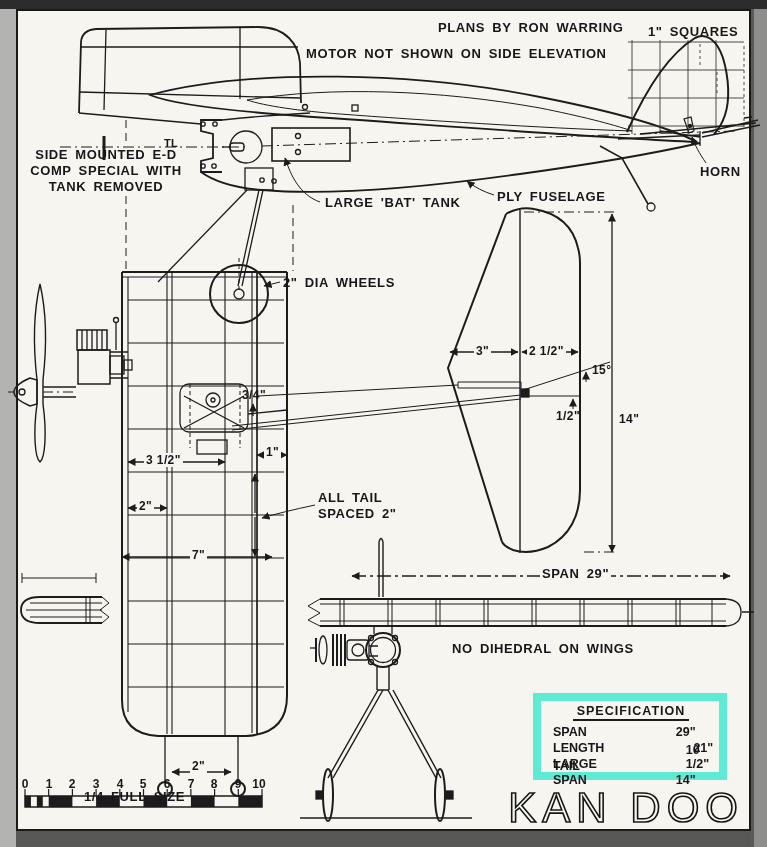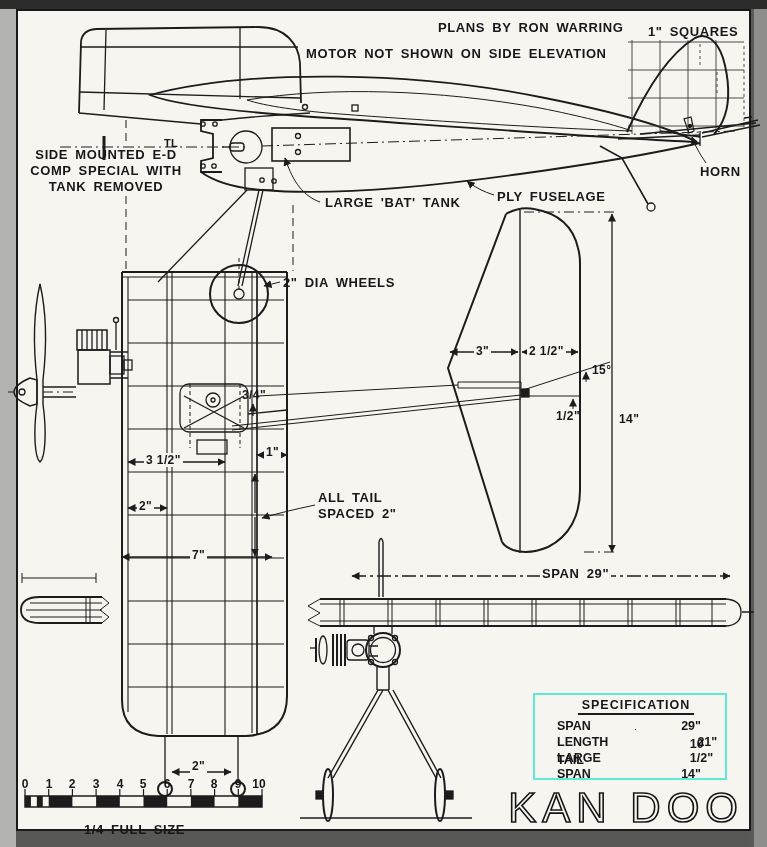--- a/index.html
+++ b/index.html
@@ -10,22 +10,22 @@
          background:#f6f5ef;border:2px solid #191919;box-sizing:border-box;}
   svg{position:absolute;left:0;top:0;}
   .lbl{position:absolute;color:#17171a;font-weight:700;font-size:13px;
        letter-spacing:.6px;word-spacing:3px;white-space:nowrap;}
   .dim{position:absolute;color:#17171a;font-weight:700;font-size:12px;
        letter-spacing:.4px;white-space:nowrap;}
   .bg{background:#f6f5ef;padding:0 2px;}
   .multi{white-space:normal;text-align:center;line-height:16px;}
   .left{text-align:left;}
   #specbox{position:absolute;left:533px;top:693px;width:194px;height:87px;
-           border:2px solid #5eead4;box-sizing:border-box;color:#17171a;
-           font-weight:700;font-size:12.5px;padding:3px 10px 0 22px;}
+           border:8px solid #5eead4;box-sizing:border-box;color:#17171a;
+           font-weight:700;font-size:12.5px;padding:3px 10px 0 12px;}
   #specbox .t{text-align:center;margin-bottom:4px;}
   #specbox .t span{display:inline-block;border-bottom:2px solid #1c1c1c;
                    padding:0 4px 1px 4px;letter-spacing:1px;}
   .srow{display:flex;align-items:flex-end;height:14px;margin-bottom:2px;gap:40px;}
   .srow .lead{flex:1;border-bottom:1.5px solid #1c1c1c;margin:0 5px 3px 4px;}
   .srow .val{padding-right:14px;}
   .rnum{position:absolute;top:777px;width:16px;text-align:center;
         font-weight:700;font-size:12px;color:#17171a;}
 </style>
 </head>
@@ -255,20 +255,21 @@
 <div class="lbl" style="left:283px;top:275px;">2" DIA WHEELS</div>
 
 <div class="lbl left" style="left:318px;top:490px;line-height:16px;">
   <span>ALL TAIL</span><br>
   <span>SPACED 2"</span>
 </div>
 
 
 
 <div class="lbl bg" style="left:540px;top:566px;">SPAN 29"</div>
+<div class="lbl" style="left:452px;top:641px;">NO DIHEDRAL ON WINGS</div>
 
 <div class="dim bg" style="left:474px;top:344px;">3"</div>
 <div class="dim bg" style="left:527px;top:344px;">2 1/2"</div>
 <div class="dim" style="left:592px;top:363px;">15°</div>
 <div class="dim" style="left:556px;top:409px;">1/2"</div>
 <div class="dim" style="left:619px;top:412px;">14"</div>
 <div class="dim" style="left:242px;top:388px;">3/4"</div>
 <div class="dim bg" style="left:144px;top:453px;">3 1/2"</div>
 <div class="dim bg" style="left:137px;top:499px;">2"</div>
 <div class="dim bg" style="left:264px;top:445px;">1"</div>
@@ -303,15 +304,15 @@
 <span class="rnum" style="left:41px;">1</span>
 <span class="rnum" style="left:64px;">2</span>
 <span class="rnum" style="left:88px;">3</span>
 <span class="rnum" style="left:112px;">4</span>
 <span class="rnum" style="left:135px;">5</span>
 <span class="rnum" style="left:159px;">6</span>
 <span class="rnum" style="left:183px;">7</span>
 <span class="rnum" style="left:206px;">8</span>
 <span class="rnum" style="left:230px;">9</span>
 <span class="rnum" style="left:251px;">10</span>
-<div class="lbl" style="left:84px;top:789px;margin-top:33px;">1/4 FULL SIZE</div>
+<div class="lbl" style="left:84px;top:789px;">1/4 FULL SIZE</div>
 
 </div>
 
 </body></html>

